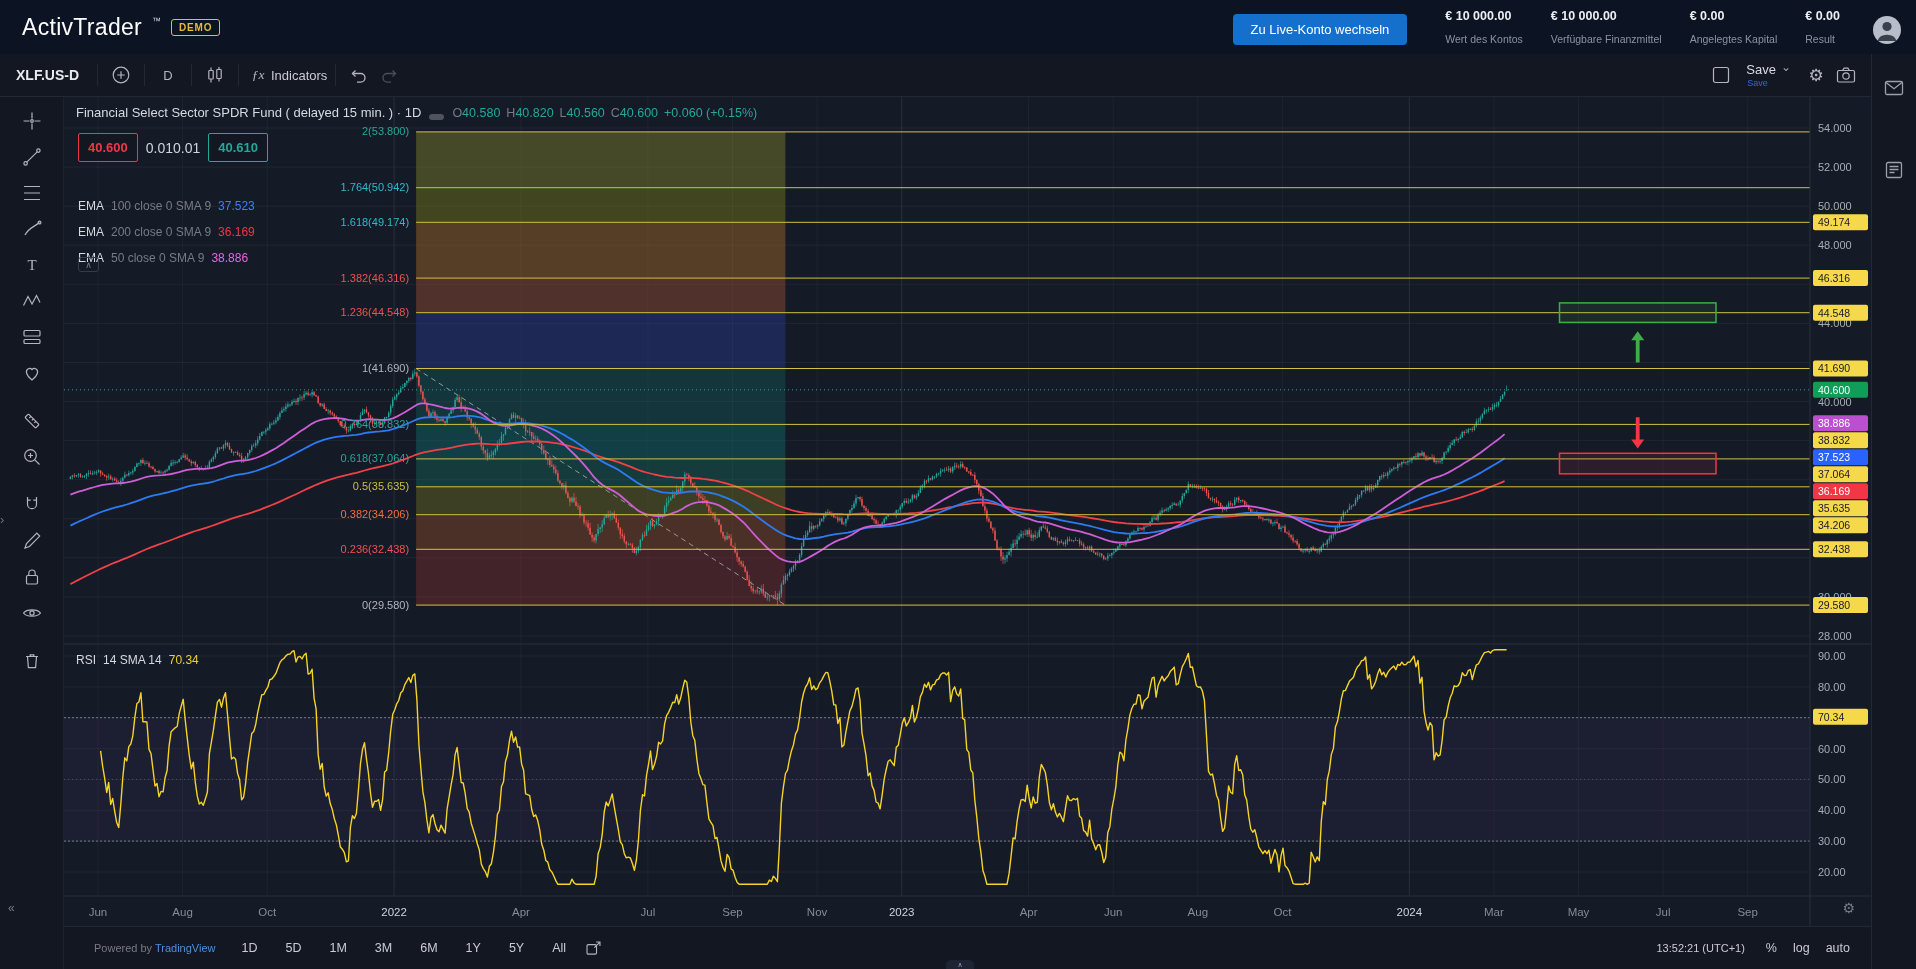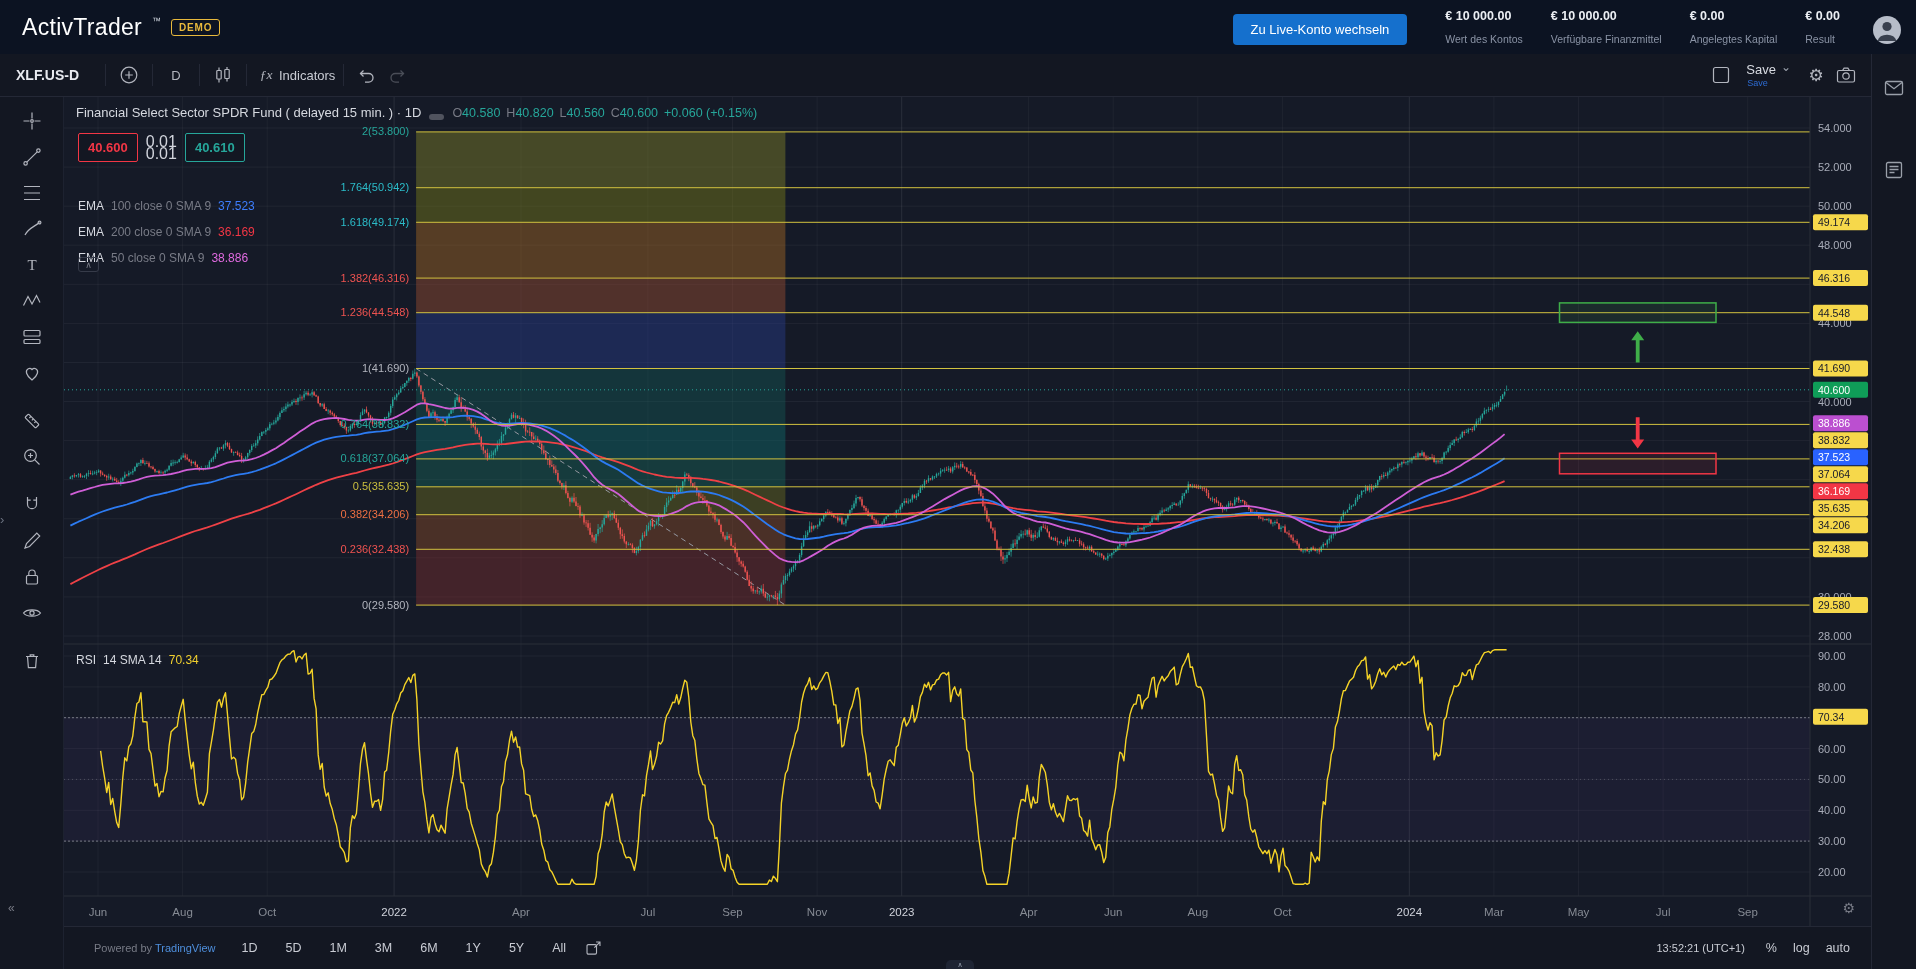--- a/index.html
+++ b/index.html
@@ -12,21 +12,21 @@
 .tm{color:#cfd4dd;font-size:9px;margin-top:2px}
 .demo-badge{border:1px solid #e8b93c;color:#e8b93c;font-size:10px;font-weight:bold;padding:2px 7px;border-radius:3px;letter-spacing:.8px;margin-top:5px}
 .top-right{margin-left:auto;display:flex;align-items:flex-end;gap:26px}
 .live-btn{background:#1570cd;color:#fff;border:none;border-radius:4px;font-size:13px;padding:8px 18px;font-family:inherit;cursor:pointer;margin-right:12px}
 .acct-group{display:flex;gap:28px}
 .acct-val{color:#eceff4;font-size:12.5px;font-weight:bold}
 .acct-lbl{color:#8a93a5;font-size:10.5px;margin-top:10px;white-space:nowrap}
 .avatar{width:30px;height:30px;border-radius:50%;cursor:pointer;margin-left:6px}
 
 .chart-toolbar{position:absolute;top:54px;left:0;width:1871px;height:43px;background:#131722;border-bottom:1px solid #242836;display:flex;align-items:center;padding:0 10px 0 16px}
-.sym{color:#e8eaf0;font-size:14px;font-weight:bold;margin-right:18px;cursor:pointer}
+.sym{color:#e8eaf0;font-size:14px;font-weight:bold;margin-right:10px;cursor:pointer}
 .tbtn{display:flex;align-items:center;justify-content:center;min-width:30px;height:30px;border-radius:3px;color:#b2b5be;font-size:13px;cursor:pointer}
 .tbtn svg{display:block}
 .sep{width:1px;height:22px;background:#242836;margin:0 8px}
 .tb-label{color:#c9ccd4;font-size:13px;margin-left:2px}
 .tb-spacer{flex:1}
 .save-wrap{display:flex;flex-direction:column;align-items:flex-start;line-height:1;margin:0 10px;cursor:pointer}
 .save-row{display:flex;align-items:center;gap:5px;color:#d8dbe2;font-size:13px}
 .caret{color:#9aa0ab;font-size:12px;margin-top:-4px}
 .save-sub{color:#2d6bd2;font-size:9px;margin-top:3px;margin-left:1px}
 .dim{opacity:.35}
@@ -39,21 +39,21 @@
 #chart-svg{position:absolute;top:0;left:0;cursor:crosshair}
 .legend{position:absolute;top:8px;left:12px;z-index:3}
 .legend-row1{display:flex;align-items:flex-end;gap:8px;font-size:13px;color:#d6d9e0}
 .pill{width:15px;height:6px;border-radius:3px;background:#50535e}
 .ohlc{display:flex;gap:6px;font-size:12.5px;align-items:center}
 .ohlc .lbl{color:#787b86}
 .quote{position:absolute;top:36px;left:14px;display:flex;align-items:center;gap:8px;z-index:3}
 .qbox{border:1px solid;border-radius:2px;font-size:13px;font-weight:bold;padding:6px 9px;background:rgba(19,23,34,.85);cursor:pointer}
 .qbox.bid{color:#f23645;border-color:#f23645}
 .qbox.ask{color:#26a69a;border-color:#26a69a}
-.spread{display:flex;flex-direction:column;font-size:16px;color:#d1d4dc;line-height:12px}
+.spread{display:flex;flex-direction:row;font-size:14px;color:#d1d4dc;line-height:12px}
 .ind-rows{position:absolute;top:96px;left:14px;z-index:3}
 .ind-row{display:flex;gap:7px;font-size:12px;height:26px;align-items:center;color:#d6d9e0;cursor:pointer}
 .ind-row .params{color:#787b86}
 .collapse-btn{position:absolute;top:160px;left:14px;width:21px;height:15px;border:1px solid #363b49;border-radius:3px;color:#787b86;font-size:9px;display:flex;align-items:center;justify-content:center;z-index:3;cursor:pointer}
 .rsi-row{position:absolute;top:556px;left:12px;display:flex;gap:7px;font-size:12px;color:#d6d9e0;align-items:center;z-index:3;cursor:pointer}
 .ta-gear{position:absolute;right:16px;top:803px;color:#787b86;font-size:14px;z-index:3;cursor:pointer}
 
 .bottom-bar{position:absolute;left:0;right:0;bottom:0;height:43px;background:#131722;border-top:1px solid #242836;display:flex;align-items:center;padding:0 14px 0 30px;z-index:4}
 .powered{font-size:11px;color:#787b86;white-space:nowrap}
 .powered a{color:#4e8fdd;cursor:pointer}

